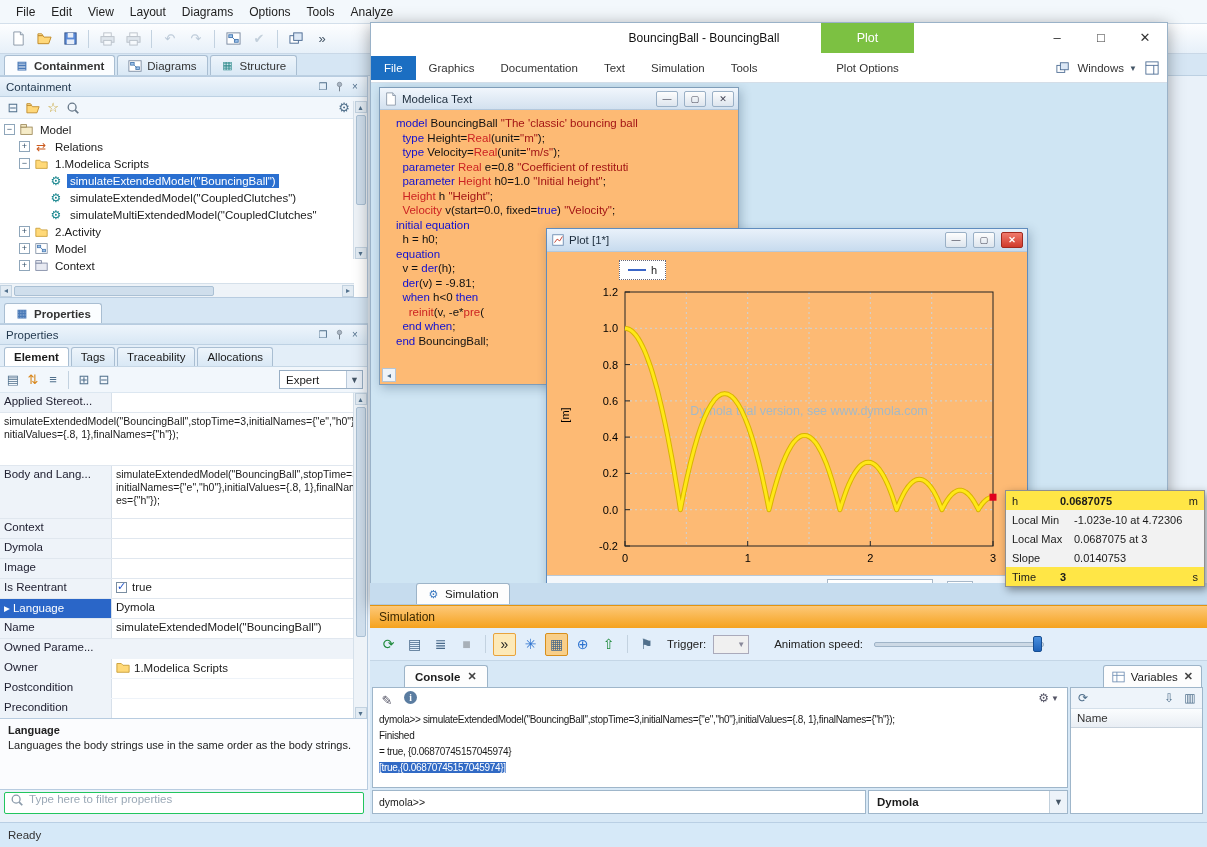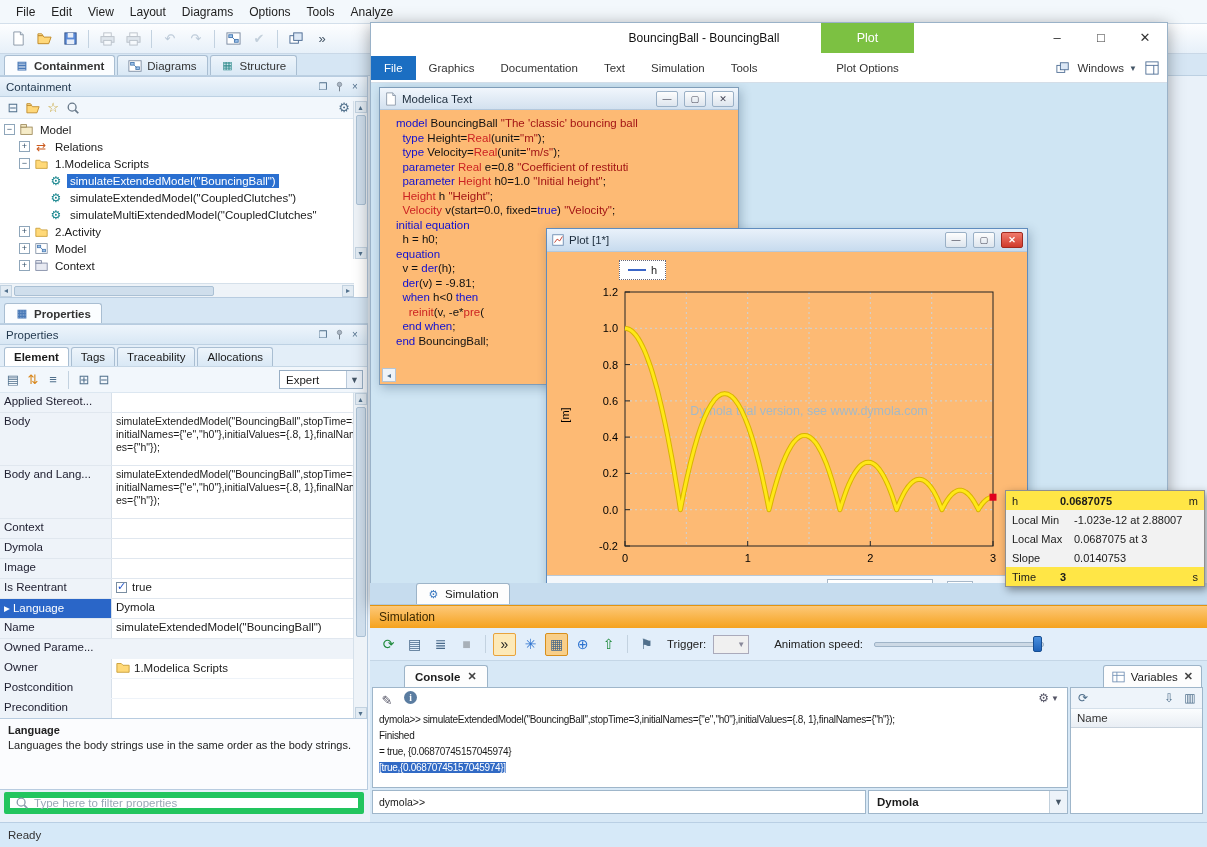--- a/index.html
+++ b/index.html
@@ -53,21 +53,21 @@
   #prop-grid{position:relative;height:326px;overflow:hidden;font-size:11.5px;}
   .prow{display:flex;border-bottom:1px solid #e0e7ef;}
   .pcell-l{flex:0 0 112px;background:#eef3f9;border-right:1px solid #d7e0ea;padding:2px 4px;white-space:nowrap;overflow:hidden;color:#223;}
   .pcell-l.sel{background:#2a66c8;color:#fff;}
   .pcell-v{flex:1;padding:2px 4px;background:#fff;overflow:hidden;white-space:nowrap;}
   .pcell-v.wrap{white-space:normal;word-break:break-all;font-size:10.5px;line-height:13.2px;}
   .cb{display:inline-block;width:11px;height:11px;border:1px solid #7a8ea2;background:#fff;position:relative;margin-right:5px;vertical-align:-2px;}
   .cb::after{content:"✓";position:absolute;left:0px;top:-3px;font-size:11px;color:#2255cc;}
   #prop-desc{left:0;top:718px;width:368px;height:72px;background:#fbfcfe;border:1px solid #b8cce0;border-left:none;padding:5px 8px;font-size:11px;color:#222;}
   #prop-desc .dt{font-weight:bold;margin-bottom:3px;}
-  #filter-box{left:4px;top:792px;width:360px;height:22px;background:#fff;border:6px solid #22c55e;border-radius:2px;display:flex;align-items:center;padding:0 5px;gap:5px;}
+  #filter-box{left:4px;top:792px;width:360px;height:22px;background:#fff;border:1px solid #22c55e;border-radius:2px;display:flex;align-items:flex-start;padding:0 5px;gap:5px;}
   #filter-box input{border:none;outline:none;flex:1;font-size:11.5px;color:#333;background:transparent;}
   #filter-box input::placeholder{color:#9aa8b6;}
   #statusbar{left:0;top:822px;width:1207px;height:25px;background:#d6e9f8;border-top:1px solid #b9cfe4;display:flex;align-items:center;padding-left:8px;font-size:11.5px;color:#333;}
   
   #dym{left:370px;top:0;width:798px;height:583px;background:#fff;border:1px solid #9ab2c8;box-shadow:0 3px 16px rgba(0,0,0,.35);margin-top:22px;}
   .dym-titlebar{position:relative;height:30px;background:#fff;}
   .dym-title{position:absolute;left:0;right:130px;top:0;height:30px;display:flex;align-items:center;justify-content:center;font-size:12px;color:#111;}
   .plot-tab-green{position:absolute;left:450px;top:0;width:93px;height:30px;background:#7cc142;color:#fff;display:flex;align-items:center;justify-content:center;font-size:12.5px;}
   .win-btn{position:absolute;top:0;width:44px;height:29px;display:flex;align-items:center;justify-content:center;font-size:13px;color:#333;}
   .dym-ribbon{position:relative;height:30px;background:#fff;border-bottom:1px solid #d4dee8;display:flex;align-items:center;}
@@ -413,21 +413,20 @@
         <span class="sel-txt">Expert</span>
         <span class="sel-arr">▼</span>
       </span>
     </div>
     <div id="prop-grid">
         <div class="prow" style="height: 20px;">
           <div class="pcell-l">Applied Stereot...</div>
           <div class="pcell-v"></div>
         </div>
         <div class="prow" style="height: 53px;">
-          <div class="pcell-l">Body</div>
           <div class="pcell-v wrap">simulateExtendedModel("BouncingBall",stopTime=3,initialNames={"e","h0"},initialValues={.8, 1},finalNames={"h"});</div>
         </div>
         <div class="prow" style="height: 53px;">
           <div class="pcell-l">Body and Lang...</div>
           <div class="pcell-v wrap">simulateExtendedModel("BouncingBall",stopTime=3,initialNames={"e","h0"},initialValues={.8, 1},finalNames={"h"});</div>
         </div>
         <div class="prow" style="height: 20px;">
           <div class="pcell-l">Context</div>
           <div class="pcell-v"></div>
         </div>
@@ -707,21 +706,21 @@
   </div>
 
   <div id="datatip" class="abs">
     <div class="tt-row hl">
       <span class="tt-lab" style="flex:0 0 48px">h</span>
       <span class="tt-val b">0.0687075</span>
       <span class="tt-unit">m</span>
     </div>
     <div class="tt-row">
       <span class="tt-lab">Local Min</span>
-      <span class="tt-val">-1.023e-12 at 2.88007</span>
+      <span class="tt-val">-1.023e-10 at 4.72306</span>
     </div>
     <div class="tt-row">
       <span class="tt-lab">Local Max</span>
       <span class="tt-val">0.0687075 at 3</span>
     </div>
     <div class="tt-row">
       <span class="tt-lab">Slope</span>
       <span class="tt-val">0.0140753</span>
     </div>
     <div class="tt-row hl">

